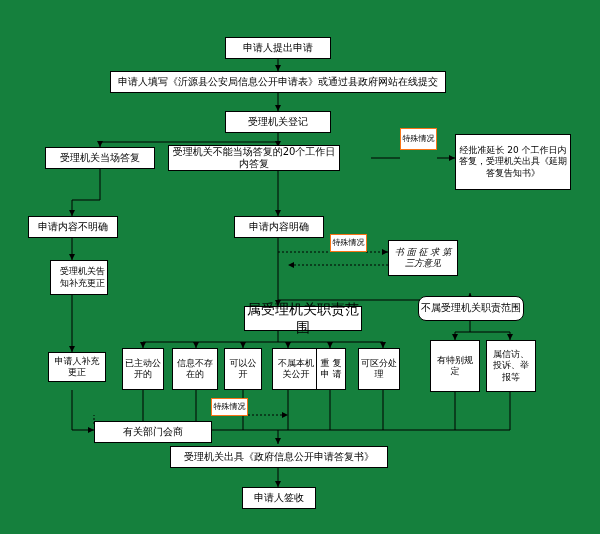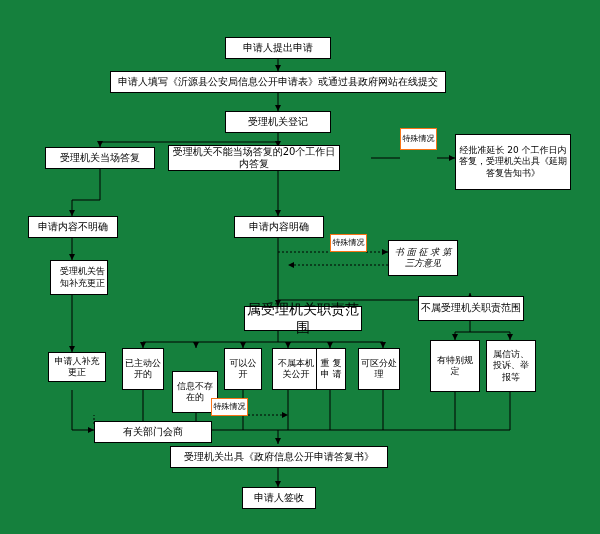--- a/index.html
+++ b/index.html
@@ -158,27 +158,27 @@
   <div class="node" style="left:234px; top:216px; width:90px; height:22px; font-size:10px;">申请内容明确</div>
 
   <div class="label" style="left:330px; top:234px; width:37px; height:18px; font-size:8px;">特殊情况</div>
 
   <div class="node" style="left:388px; top:240px; width:70px; height:36px; font-size:9px;font-style:italic;">书 面 征 求 第三方意见</div>
 
   <div class="node" style="left:50px; top:260px; width:58px; height:35px; font-size:9px;text-align:right;">受理机关告知补充更正</div>
 
   <div class="node" style="left:220px; top:306px; width:118px; height:25px; font-size:14px;margin-left:24px;">属受理机关职责范围</div>
 
-  <div class="node" style="left:418px; top:296px; width:106px; height:25px; font-size:10px;">不属受理机关职责范围</div>
+  <div class="node" style="left:418px; top:296px; width:106px; height:25px; font-size:10px;border-radius:8px;">不属受理机关职责范围</div>
 
   <div class="node" style="left:48px; top:352px; width:58px; height:30px; font-size:9px;">申请人补充更正</div>
 
   <div class="node" style="left:122px; top:348px; width:42px; height:42px; font-size:9px;">已主动公开的</div>
 
-  <div class="node" style="left:172px; top:348px; width:46px; height:42px; font-size:9px;margin-top:23px;">信息不存在的</div>
+  <div class="node" style="left:172px; top:348px; width:46px; height:42px; font-size:9px;">信息不存在的</div>
 
   <div class="node" style="left:224px; top:348px; width:38px; height:42px; font-size:9px;">可以公开</div>
 
   <div class="node" style="left:272px; top:348px; width:48px; height:42px; font-size:9px;">不属本机关公开</div>
 
   <div class="node" style="left:316px; top:348px; width:30px; height:42px; font-size:9px;">重 复 申 请</div>
 
   <div class="node" style="left:358px; top:348px; width:42px; height:42px; font-size:9px;">可区分处理</div>
 
   <div class="node" style="left:430px; top:340px; width:50px; height:52px; font-size:9px;">有特别规定</div>

